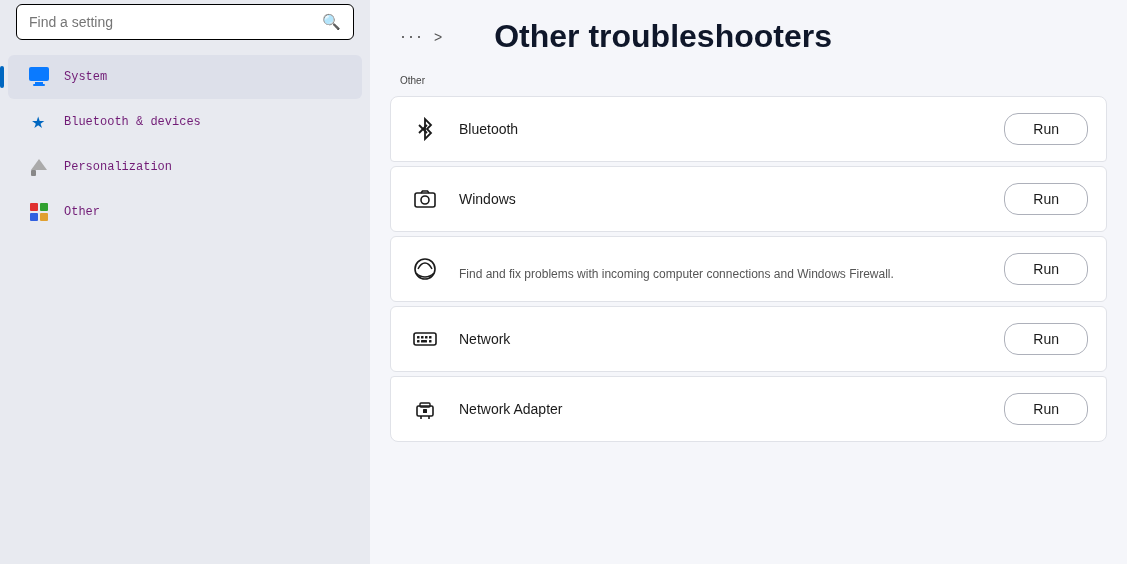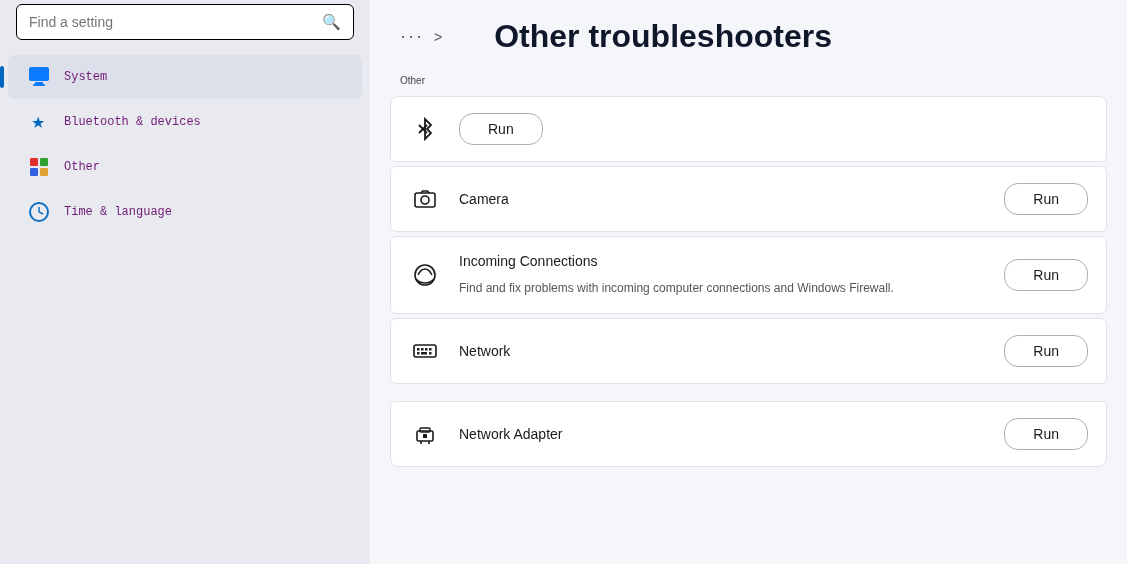--- a/index.html
+++ b/index.html
@@ -190,21 +190,20 @@
       margin-bottom: 4px;
       border-radius: 6px;
     }
 
     .troubleshooter-item:first-child {
       border-radius: 8px 8px 4px 4px;
     }
 
     .troubleshooter-item:last-child {
       border-radius: 4px 4px 8px 8px;
-      margin-top: 13px;
     }
 
     .item-icon {
       width: 32px;
       height: 32px;
       display: flex;
       align-items: center;
       justify-content: center;
       font-size: 20px;
       color: #333;
@@ -273,44 +272,43 @@
     <li class="nav-item">
       <span class="nav-icon">
         <svg width="22" height="22" viewBox="0 0 22 22">
             <text x="3" y="17" font-size="16" fill="#0067c0">★</text>
           </svg>
       </span>
       <span class="nav-label">Bluetooth &amp; devices</span>
     </li>
 
 
+    <li class="nav-item">
+      <span class="nav-icon">
+        <svg width="22" height="22" viewBox="0 0 22 22">
+          <rect x="3" y="14" width="5" height="6" rx="1" fill="#888"></rect>
+          <path d="M3 14 L11 3 L19 14" fill="#aaa"></path>
+        </svg>
+      </span>
+      <span class="nav-label">Personalization</span>
+    </li>
 
     <li class="nav-item">
       <span class="nav-icon">
         <svg width="22" height="22" viewBox="0 0 22 22">
           <rect x="2" y="2" width="8" height="8" rx="1" fill="#e03030"></rect>
           <rect x="12" y="2" width="8" height="8" rx="1" fill="#30a030"></rect>
           <rect x="2" y="12" width="8" height="8" rx="1" fill="#3060e0"></rect>
           <rect x="12" y="12" width="8" height="8" rx="1" fill="#e0a030"></rect>
         </svg>
       </span>
       <span class="nav-label">Other</span>
     </li>
 
 
-    <li class="nav-item">
-      <span class="nav-icon">
-        <svg width="22" height="22" viewBox="0 0 22 22">
-          <circle cx="11" cy="11" r="9" stroke="#1070c0" stroke-width="2" fill="none"></circle>
-          <line x1="11" y1="6" x2="11" y2="11" stroke="#1070c0" stroke-width="1.5"></line>
-          <line x1="11" y1="11" x2="15" y2="13" stroke="#1070c0" stroke-width="1.5"></line>
-        </svg>
-      </span>
-      <span class="nav-label">Time &amp; language</span>
-    </li>
 
   </ul>
 </div>
 
 <div class="main">
   <div class="main-header">
     <span class="breadcrumb-dots">···</span>
     <span class="breadcrumb-arrow">&gt;</span>
     <h1 class="page-title">Other troubleshooters</h1>
   </div>
@@ -320,47 +318,49 @@
   <div class="troubleshooter-list">
 
     <div class="troubleshooter-item">
       <div class="item-icon">
         <svg width="24" height="24" viewBox="0 0 24 24">
           <path d="M12 2 L12 22 L18 16 L14 12 L18 8 Z" fill="none" stroke="#1a1a1a" stroke-width="1.8"></path>
           <path d="M6 8 L14 16" fill="none" stroke="#1a1a1a" stroke-width="1.8"></path>
           <path d="M6 16 L14 8" fill="none" stroke="#1a1a1a" stroke-width="1.8"></path>
         </svg>
       </div>
+      <div class="item-text">
+        <div class="item-name">Bluetooth</div>
+      </div>
       <button class="run-button">Run</button>
     </div>
 
     <div class="troubleshooter-item">
       <div class="item-icon">
         <svg width="24" height="24" viewBox="0 0 24 24">
           <rect x="2" y="6" width="20" height="14" rx="2" fill="none" stroke="#1a1a1a" stroke-width="1.6"></rect>
           <circle cx="12" cy="13" r="4" fill="none" stroke="#1a1a1a" stroke-width="1.6"></circle>
           <path d="M8 6 L9.5 4 L14.5 4 L16 6" fill="none" stroke="#1a1a1a" stroke-width="1.6"></path>
         </svg>
       </div>
       <div class="item-text">
-        <div class="item-name">Camera</div>
+        <div class="item-name">Windows</div>
       </div>
       <button class="run-button">Run</button>
     </div>
 
     <div class="troubleshooter-item">
       <div class="item-icon">
         <svg width="28" height="28" viewBox="0 0 28 28">
           <circle cx="14" cy="14" r="10" fill="none" stroke="#1a1a1a" stroke-width="1.6"></circle>
           <path d="M7 14 Q10 8 14 8 Q18 8 21 14" fill="none" stroke="#1a1a1a" stroke-width="1.4"></path>
           <path d="M5 18 Q9 22 14 22 Q19 22 23 18" fill="none" stroke="#1a1a1a" stroke-width="1.4"></path>
         </svg>
       </div>
       <div class="item-text">
-        <div class="item-name">Incoming Connections</div>
         <div class="item-desc">Find and fix problems with incoming computer connections and Windows Firewall.</div>
       </div>
       <button class="run-button">Run</button>
     </div>
 
     <div class="troubleshooter-item">
       <div class="item-icon">
         <svg width="26" height="26" viewBox="0 0 26 26">
           <rect x="2" y="7" width="22" height="12" rx="2" fill="none" stroke="#1a1a1a" stroke-width="1.6"></rect>
           <rect x="5" y="10" width="2.5" height="2.5" rx="0.5" fill="#1a1a1a"></rect>

